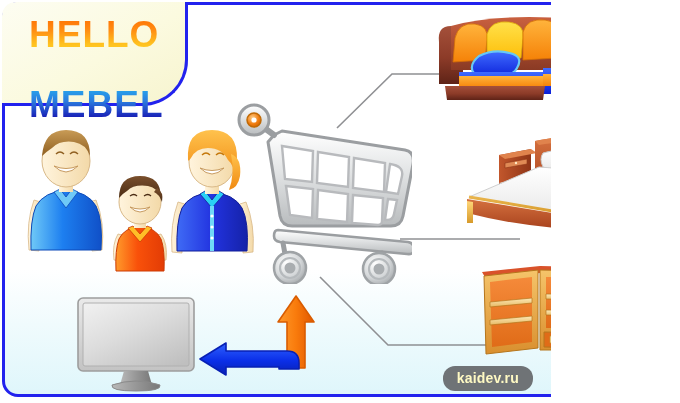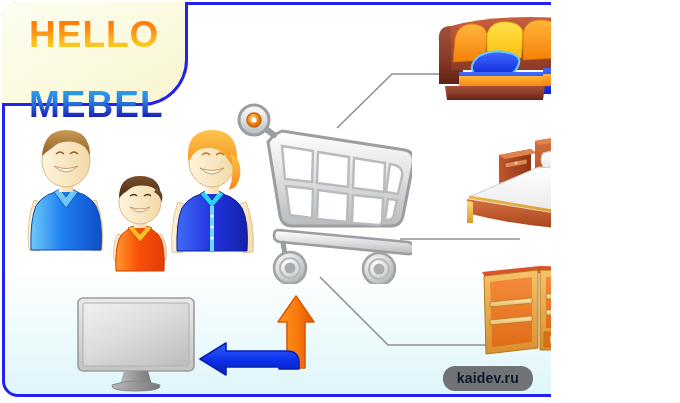--- a/index.html
+++ b/index.html
@@ -60,21 +60,21 @@
   
   .connectors{position:absolute;left:0;top:0;width:680px;height:403px;}
 
   
   .art{position:absolute;}
 
   
   .watermark{
     position:absolute;right:18px;bottom:12px;
     background:#6f7376;
-    color:#0f172a;
+    color:#fef9c3;
     font-size:14px;font-weight:bold;
     padding:4px 14px 5px 14px;
     border-radius:12px;
     letter-spacing:0.2px;
     font-family:"Liberation Sans",sans-serif;
   }
 </style>
 </head>
 <body>
 

